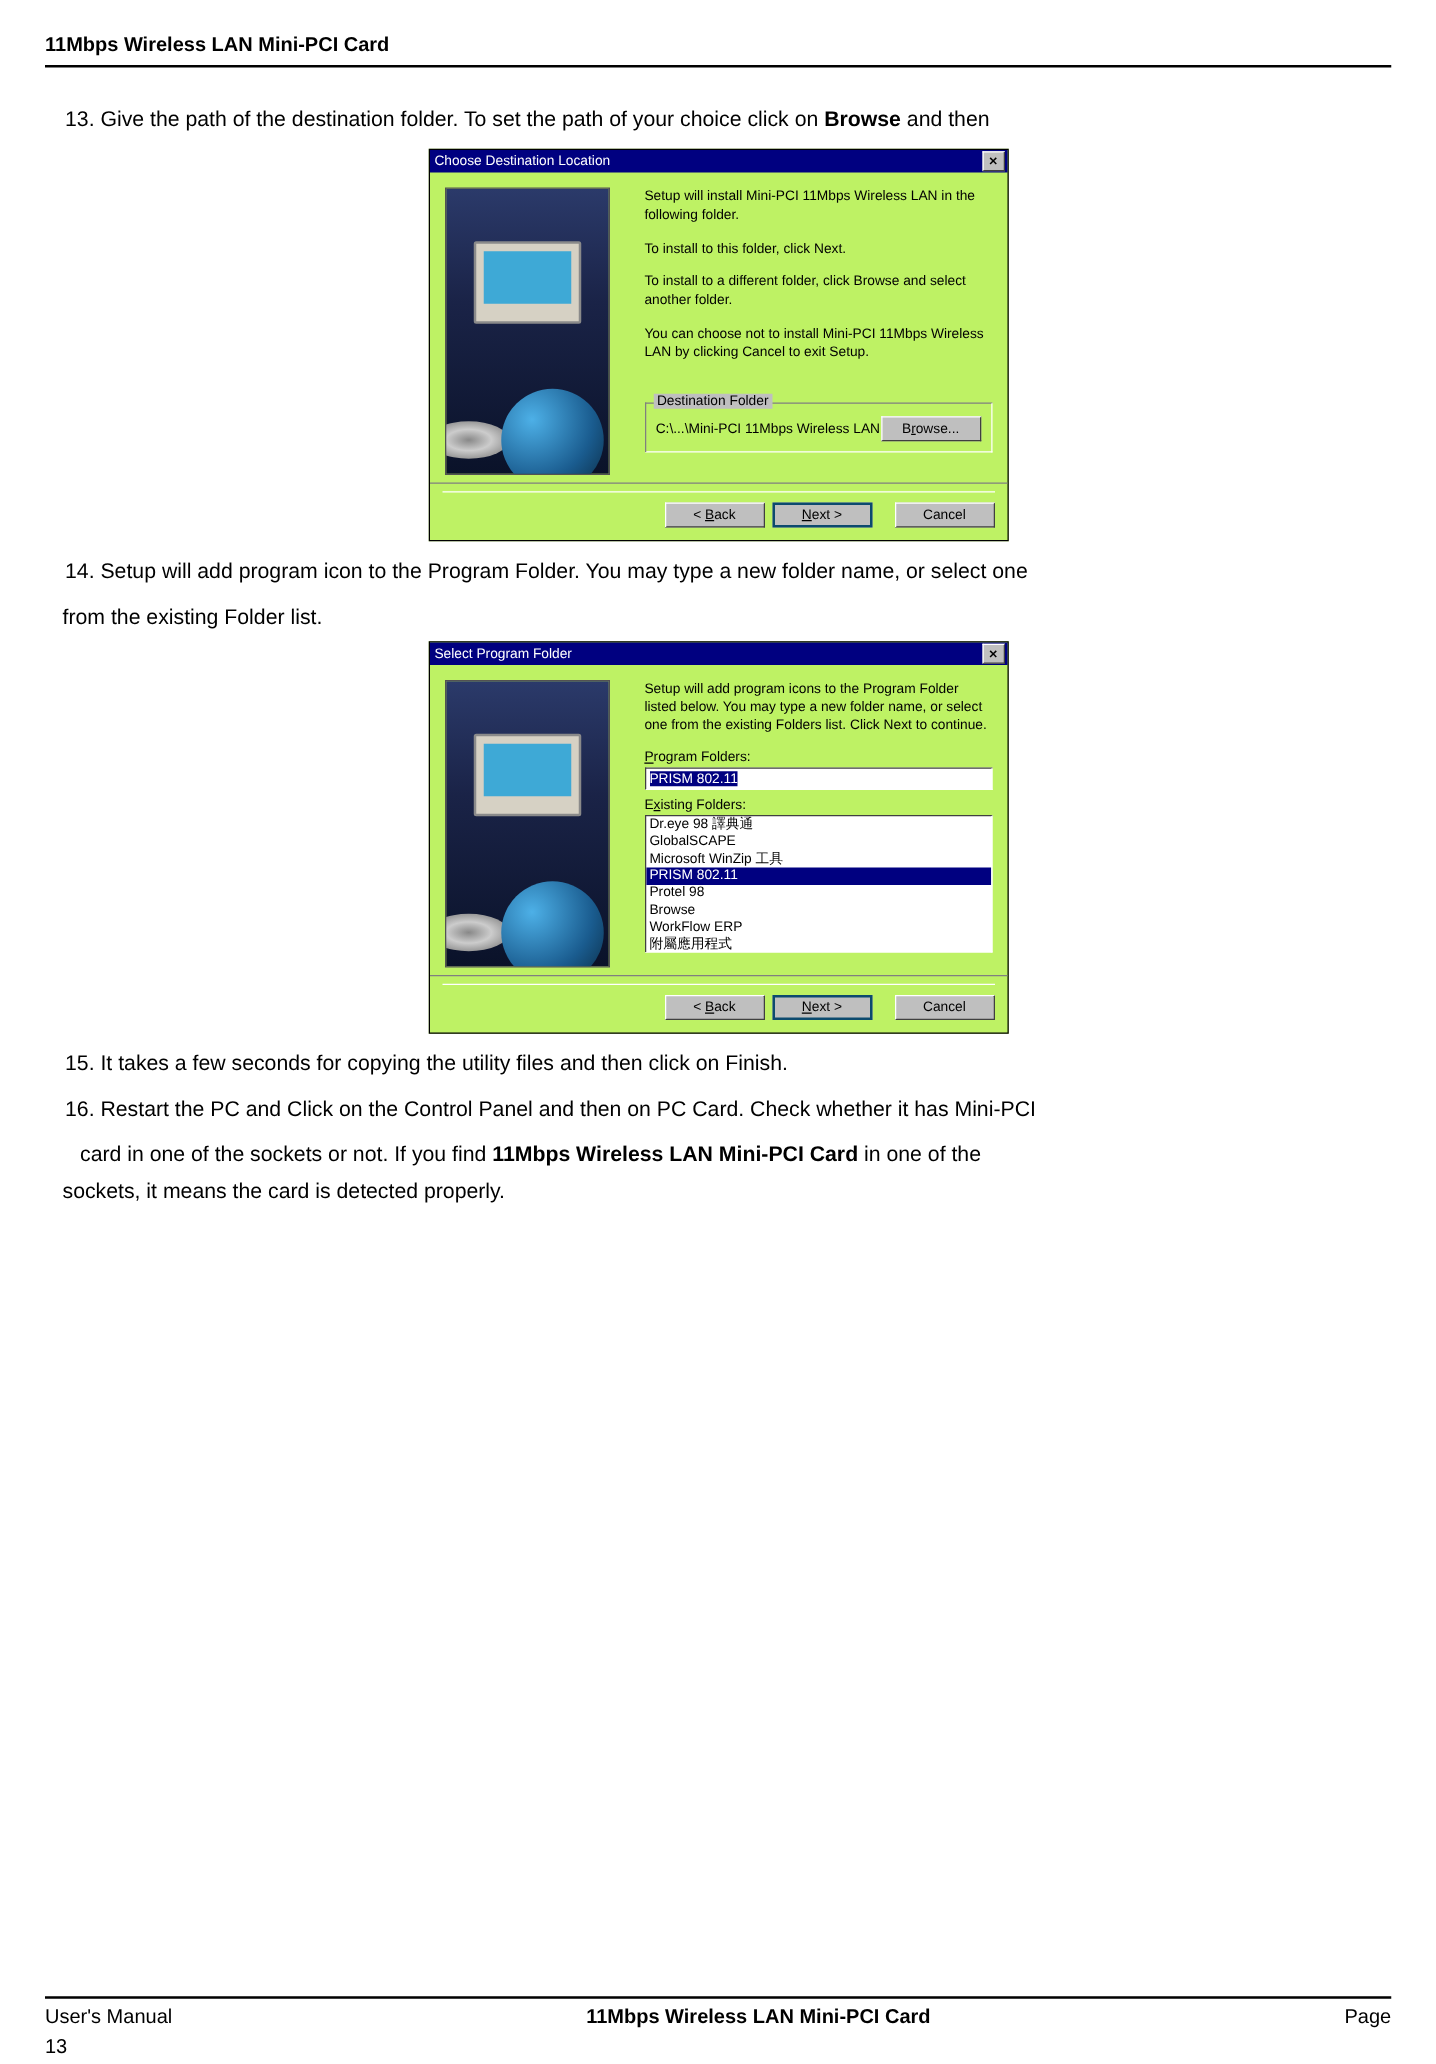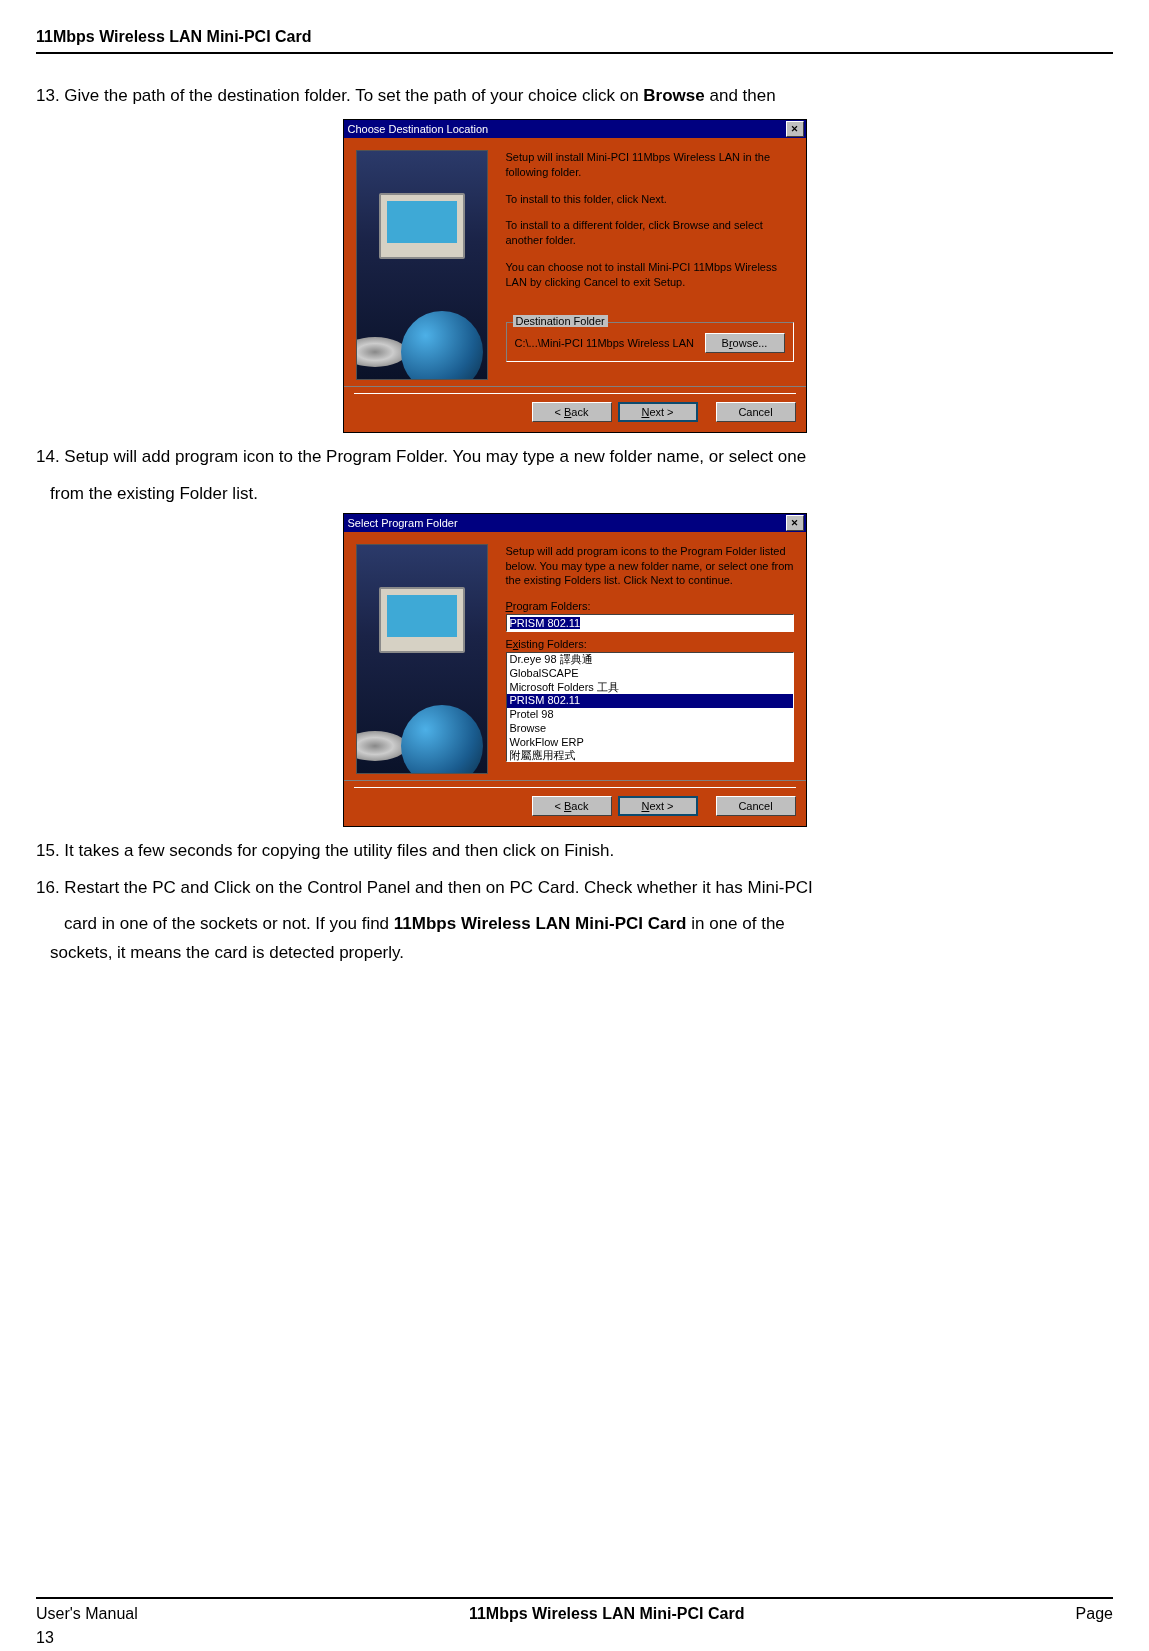--- a/index.html
+++ b/index.html
@@ -1,26 +1,26 @@
 <!DOCTYPE html>
 <html><head>
 <meta charset="utf-8">
 <style>
 body{margin:0;font-family:Arial,Helvetica,sans-serif;font-size:17px;color:#000;background:#fff;width:1149px}
 .page{padding:28px 36px 20px 36px;position:relative;min-height:1651px;box-sizing:border-box}
 .header{font-weight:bold;font-size:16px;border-bottom:2px solid #000;padding-bottom:6px;margin-bottom:28px}
-.step{margin:0 0 8px 0;line-height:1.7;text-align:justify}
+.step{margin:0 0 8px 16px;line-height:1.7;text-align:justify}
 .step-indent{padding-left:14px;line-height:1.7}
 .bold{font-weight:bold}
 .screenshot-wrap{text-align:center;margin:4px 0 10px 0}
-.win{display:inline-block;width:462px;background:#c2410c;border:1px solid #000;text-align:left;font-family:'MS Sans Serif',Tahoma,Arial;font-size:11px}
+.win{display:inline-block;width:462px;background:#bef264;border:1px solid #000;text-align:left;font-family:'MS Sans Serif',Tahoma,Arial;font-size:11px}
 .titlebar{background:#000080;color:#fff;height:18px;display:flex;align-items:center;justify-content:space-between;padding:0 2px 0 4px}
 .titlebar-text{font-weight:normal}
 .close-x{width:16px;height:14px;background:#bfbfbf;border:1px solid #fff;border-right-color:#404040;border-bottom-color:#404040;display:flex;align-items:center;justify-content:center;font-size:9px;font-weight:bold;color:#000}
-.win-body{display:flex;padding:12px 12px 6px 12px;gap:18px}
+.win-body{display:flex;padding:12px 12px 6px 12px;gap:28px}
 .win-left{width:130px;height:228px;background:linear-gradient(180deg,#2b3a6a 0%,#1a2347 40%,#0a1229 100%);position:relative;overflow:hidden;border:1px solid #525252}
 .monitor{position:absolute;top:42px;left:22px;width:82px;height:62px;background:#d6d1c4;border:2px solid #8a8a8a;border-radius:2px}
 .monitor::after{content:'';position:absolute;top:6px;left:6px;right:6px;bottom:14px;background:#3ea9d6}
 .globe{position:absolute;bottom:-14px;left:44px;width:82px;height:82px;border-radius:50%;background:radial-gradient(circle at 30% 30%,#4db0e7 0%,#1a5c8f 60%,#0a2940 100%)}
 .disc{position:absolute;bottom:12px;left:-14px;width:64px;height:30px;border-radius:50%;background:radial-gradient(ellipse at center,#888 0%,#ccc 40%,#666 100%)}
 .win-right{flex:1;color:#000}
 .win-text{margin-bottom:12px;line-height:1.35}
 .dest-group{border:1px solid #808080;border-right-color:#fff;border-bottom-color:#fff;padding:10px 8px 8px 8px;margin-top:32px;position:relative}
 .dest-legend{position:absolute;top:-8px;left:6px;background:#bfbfbf;padding:0 3px;font-size:11px}
 .dest-row{display:flex;align-items:center;justify-content:space-between}
@@ -103,21 +103,21 @@
             <div class="globe"></div>
   </div>
   <div class="win-right">
    <div class="win-text">Setup will add program icons to the Program Folder listed below. You may type a new folder name, or select one from the existing Folders list.  Click Next to continue.</div>
    <div class="label11"><u>P</u>rogram Folders:</div>
    <div class="input-sunken"><span class="selected-input">PRISM 802.11</span></div>
    <div class="label11">E<u>x</u>isting Folders:</div>
    <div class="listbox" id="listbox">
               <div>Dr.eye 98 譯典通</div>
               <div>GlobalSCAPE</div>
-              <div>Microsoft Folders 工具</div>
+              <div>Microsoft WinZip 工具</div>
               <div class="sel">PRISM 802.11</div>
               <div>Protel 98</div>
               <div>Browse</div>
               <div>WorkFlow ERP</div>
               <div>附屬應用程式</div>
             </div>
   </div>
  </div>
  <div class="btnrow">
           <div class="btnrow-inner">

